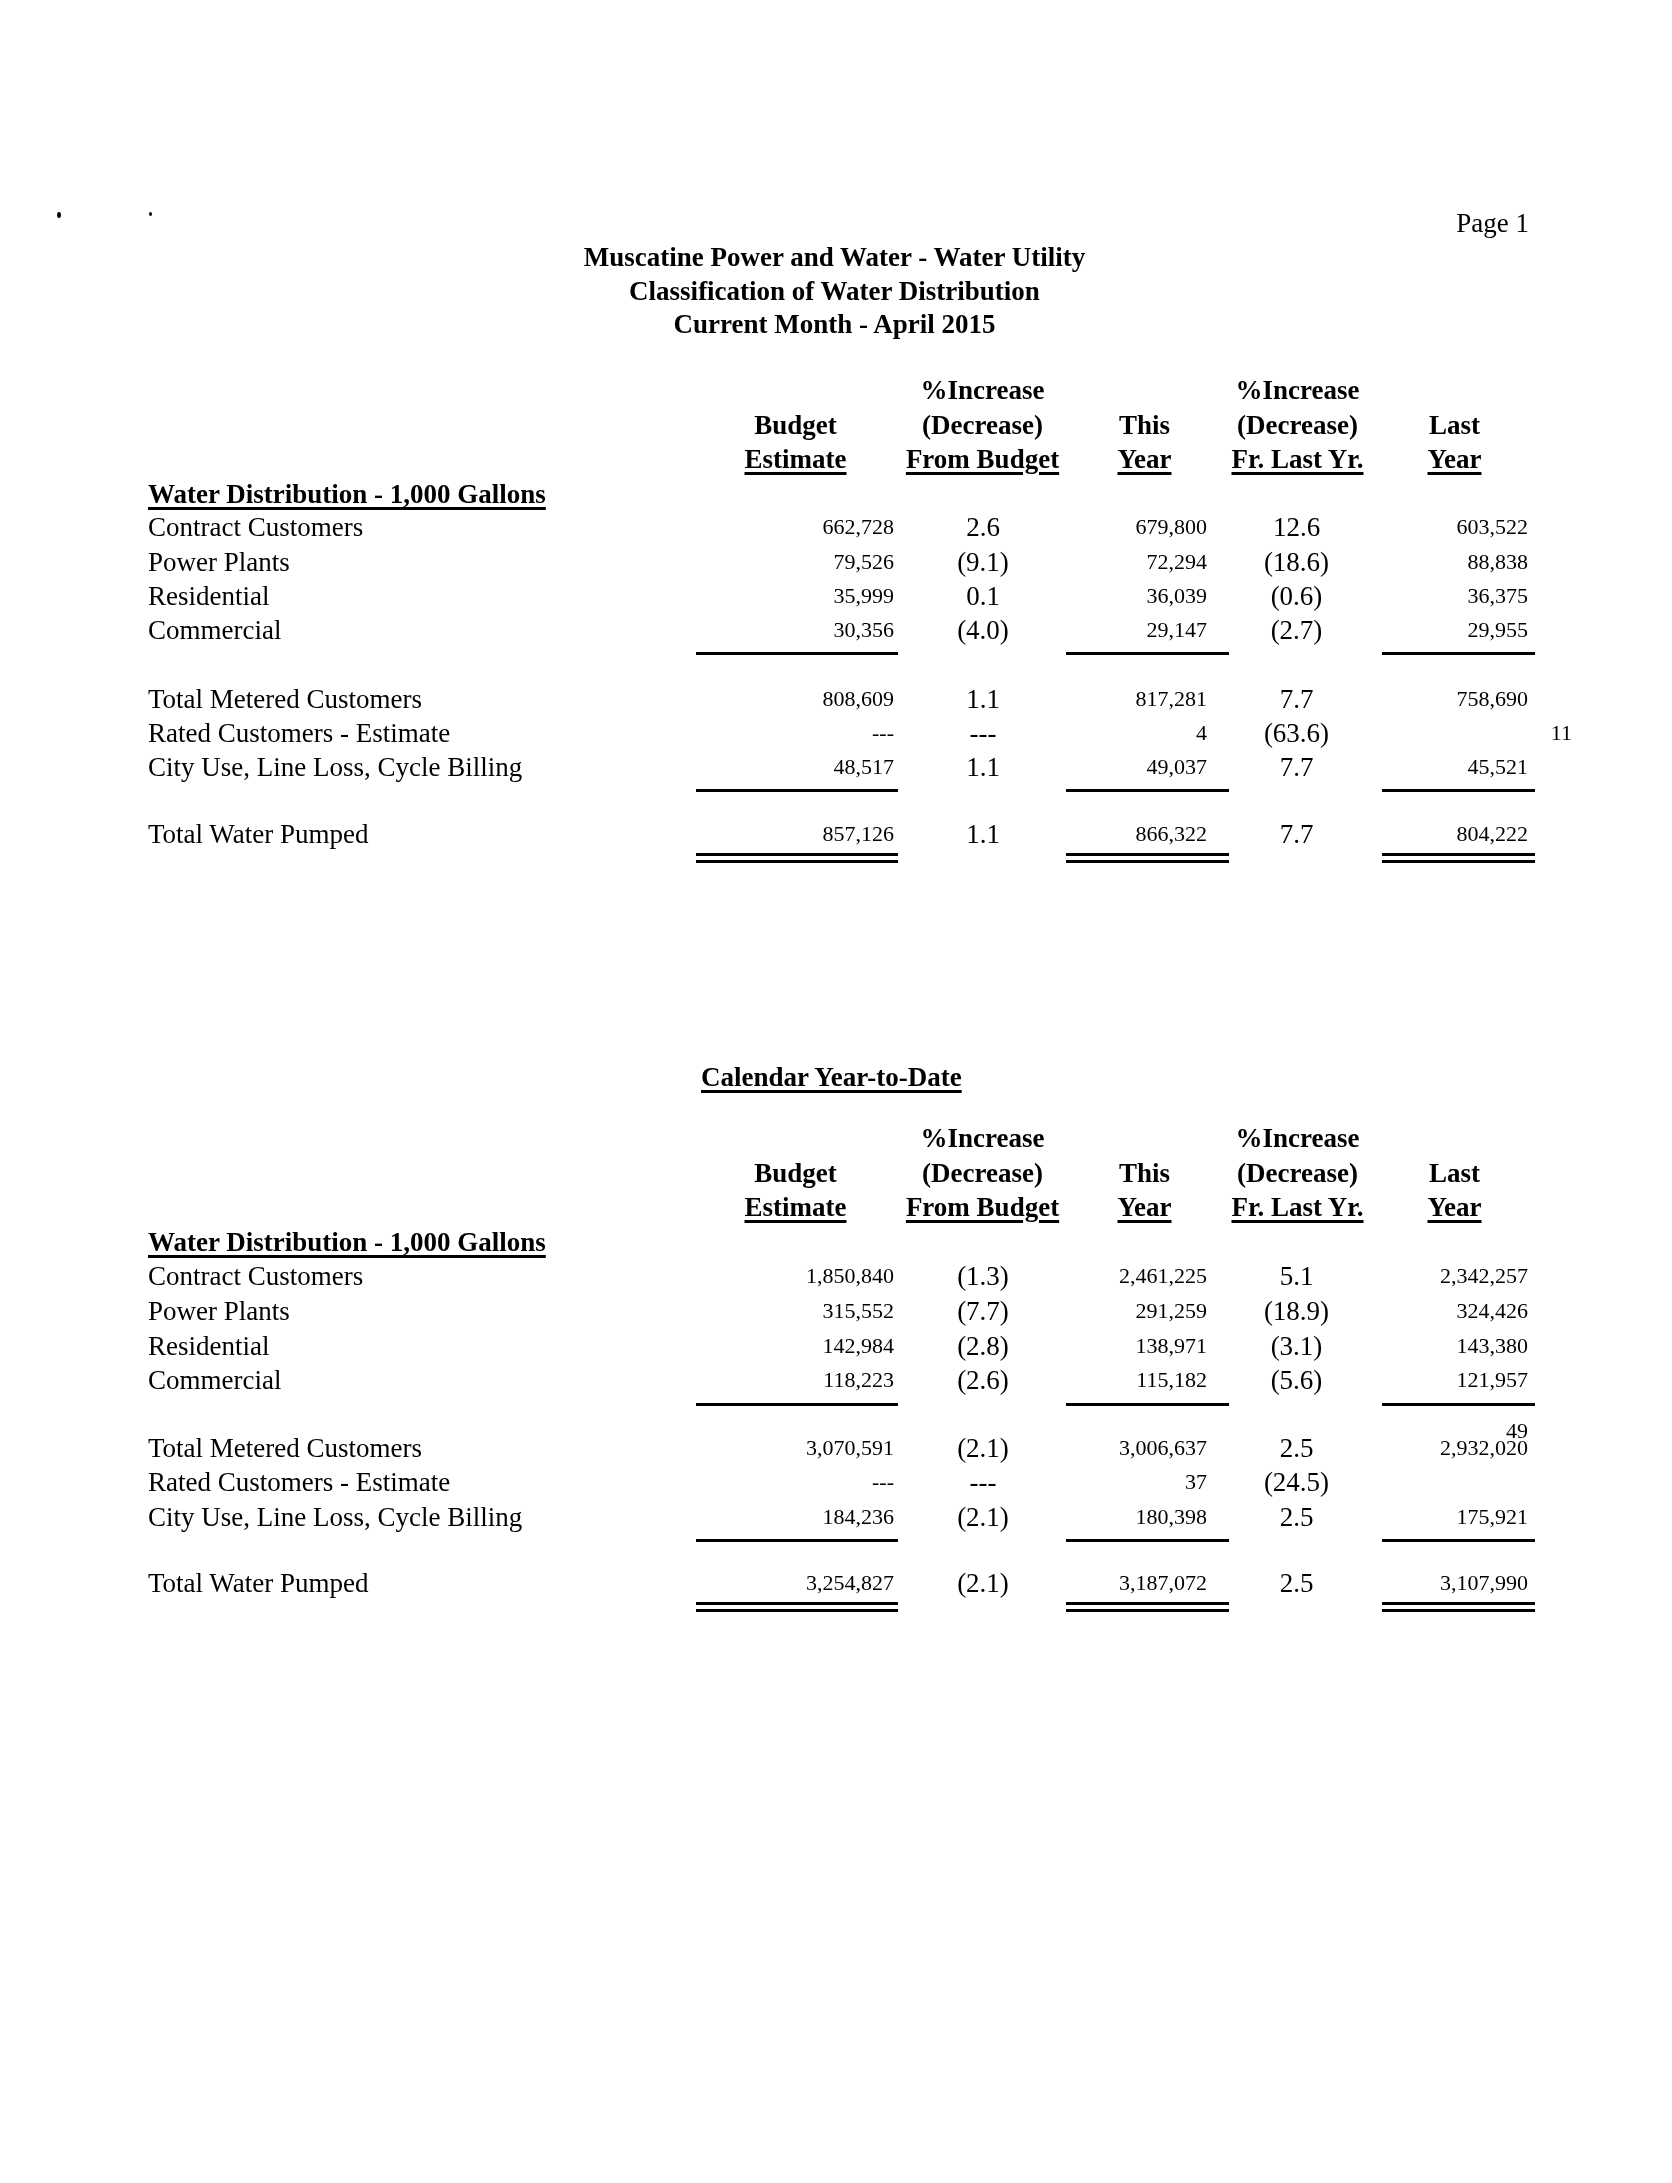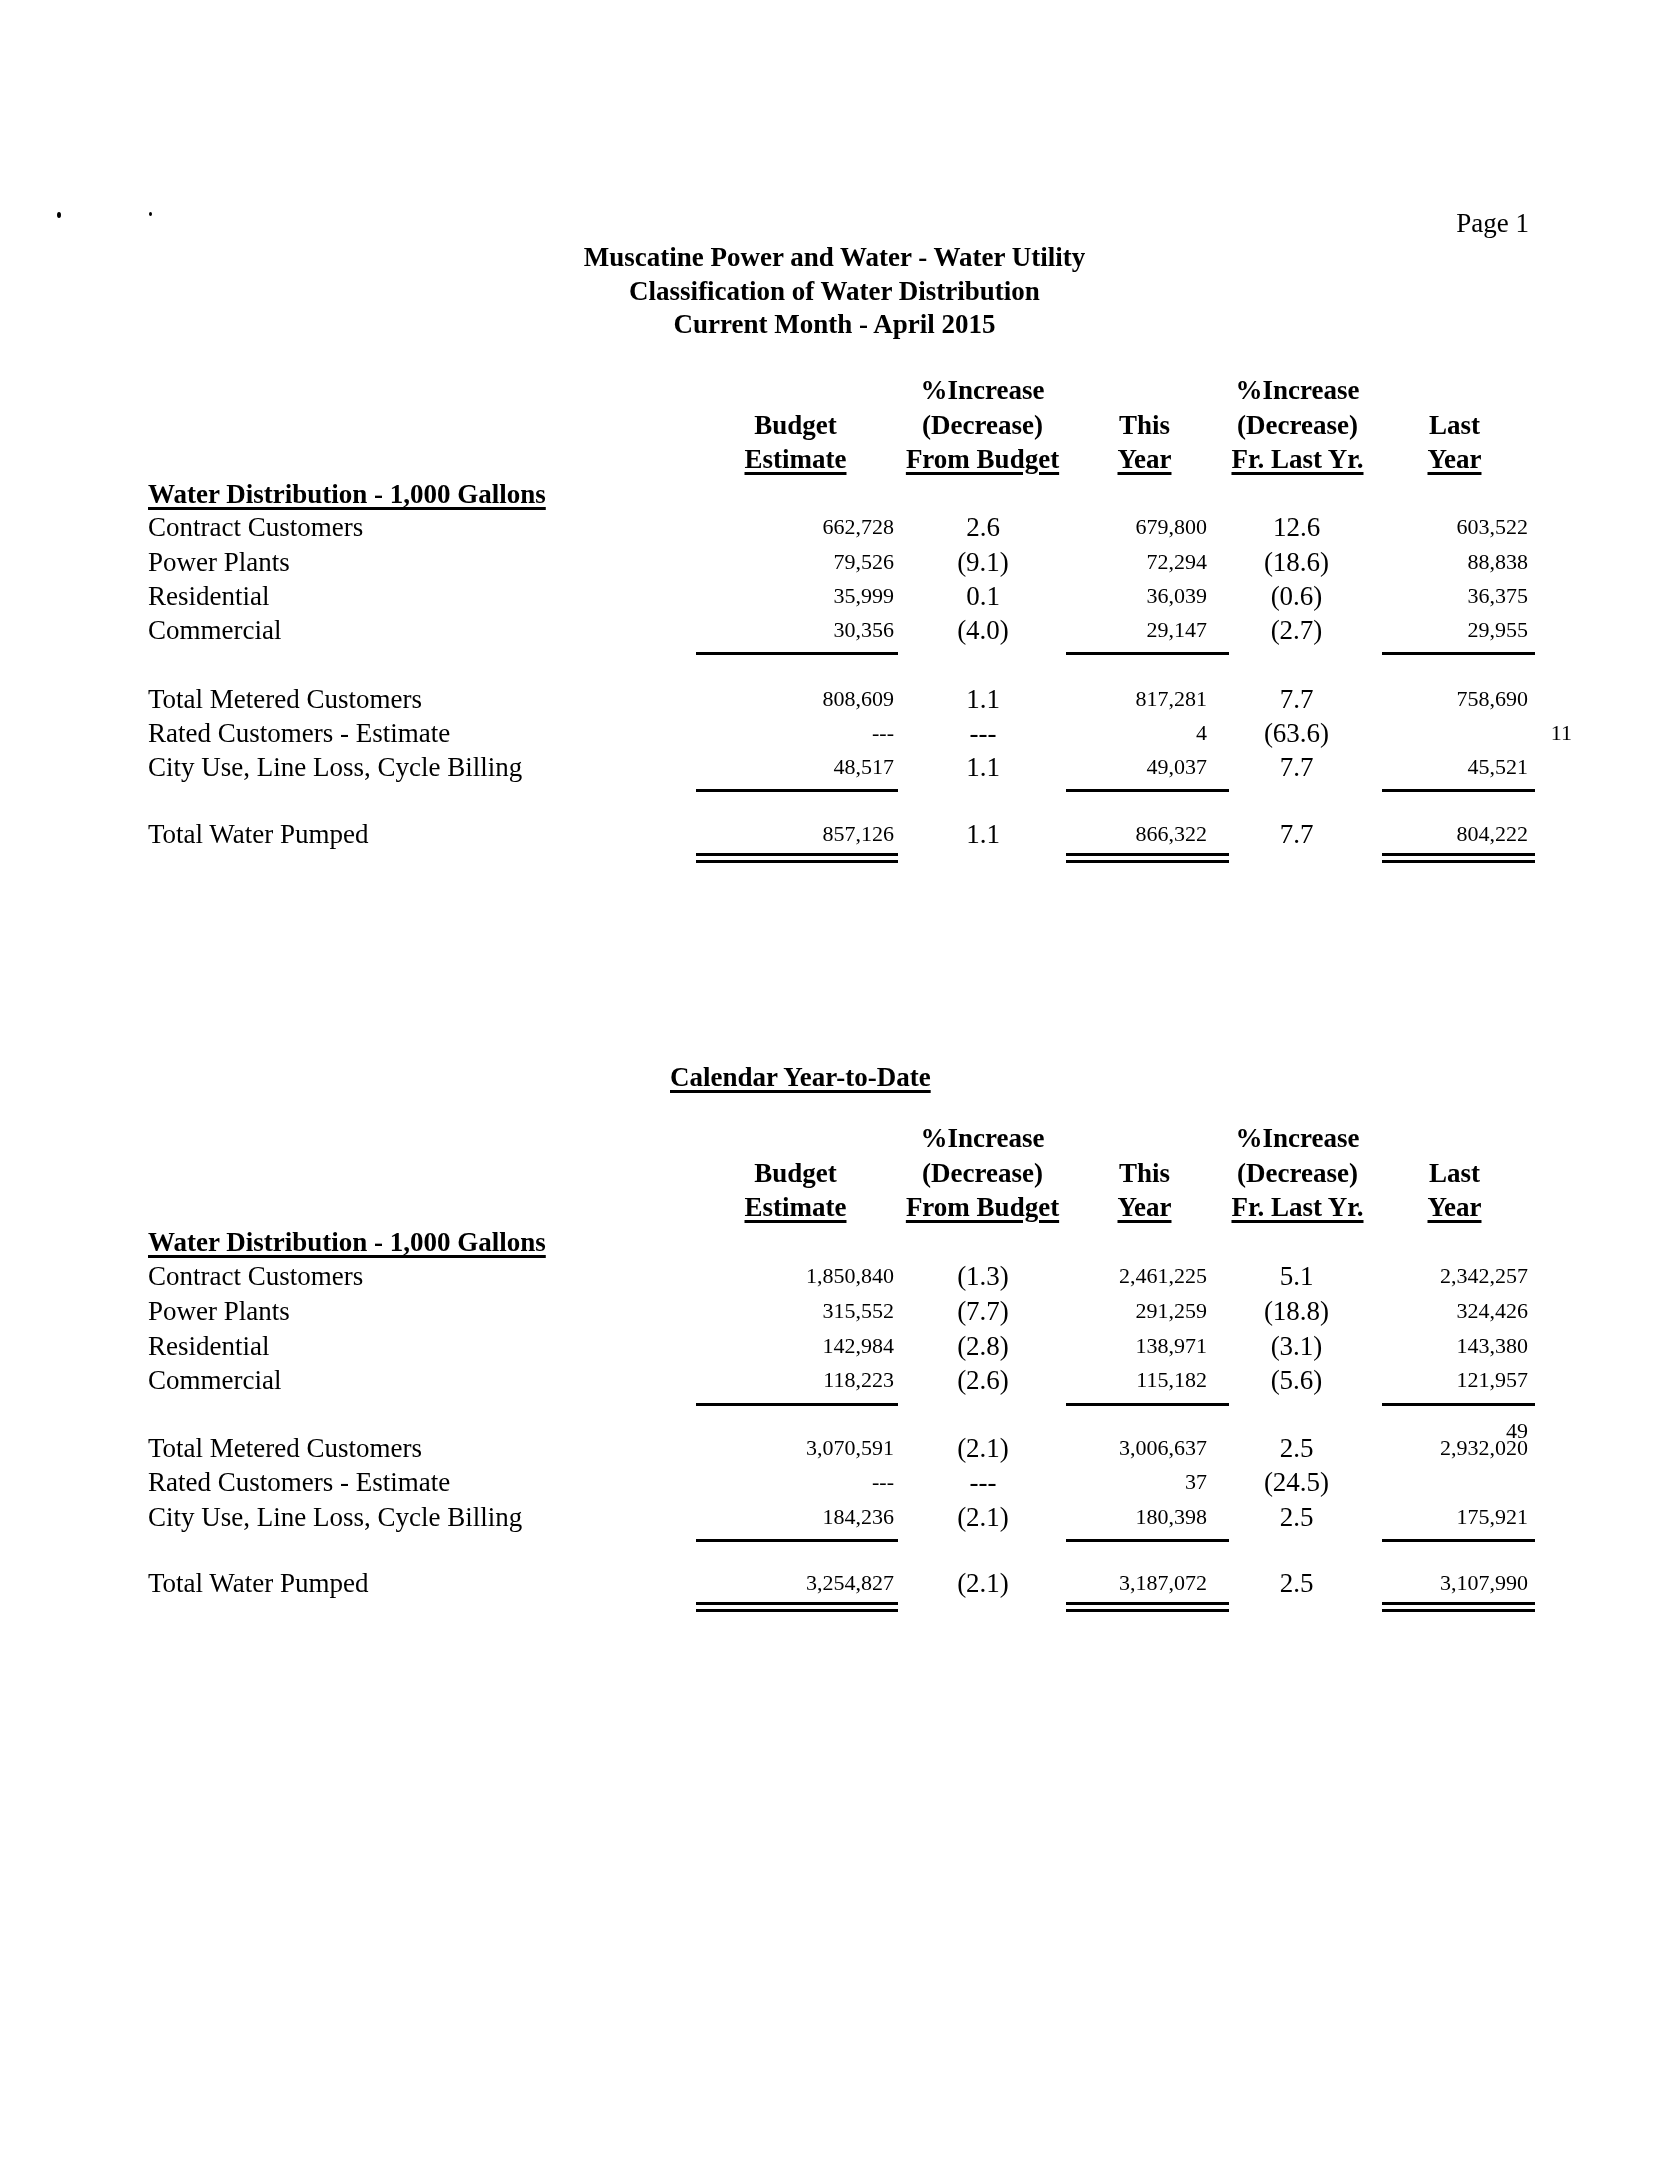--- a/index.html
+++ b/index.html
@@ -120,21 +120,21 @@
     <div class="rule" style="left: 1066px; width: 163px; top: 789px;"></div>
     <div class="rule" style="left: 1382px; width: 153px; top: 789px;"></div>
     <div class="rule" style="left: 696px; width: 202px; top: 853px;"></div>
     <div class="rule" style="left: 696px; width: 202px; top: 860px;"></div>
     <div class="rule" style="left: 1066px; width: 163px; top: 853px;"></div>
     <div class="rule" style="left: 1066px; width: 163px; top: 860px;"></div>
     <div class="rule" style="left: 1382px; width: 153px; top: 853px;"></div>
     <div class="rule" style="left: 1382px; width: 153px; top: 860px;"></div>
   </div>
 
-<div class="abs txt bold u" style="left:670px; top:1062px;text-align:center;">Calendar Year-to-Date</div>
+<div class="abs txt bold u" style="left:701px; top:1062px;text-align:center;">Calendar Year-to-Date</div>
 <div id="block-ytd">
     <div class="abs hdr" style="left: 672px; width: 247px; top: 1123px;"></div>
     <div class="abs hdr" style="left: 672px; width: 247px; top: 1158px;">Budget</div>
     <div class="abs hdr u" style="left: 672px; width: 247px; top: 1192px;">Estimate</div>
     <div class="abs hdr" style="left: 859px; width: 247px; top: 1123px;">%Increase</div>
     <div class="abs hdr" style="left: 859px; width: 247px; top: 1158px;">(Decrease)</div>
     <div class="abs hdr u" style="left: 859px; width: 247px; top: 1192px;">From Budget</div>
     <div class="abs hdr" style="left: 1021px; width: 247px; top: 1123px;"></div>
     <div class="abs hdr" style="left: 1021px; width: 247px; top: 1158px;">This</div>
     <div class="abs hdr u" style="left: 1021px; width: 247px; top: 1192px;">Year</div>
@@ -151,21 +151,21 @@
       <div class="abs pct" style="left: 889px; width: 188px; top: 1261px;">(1.3)</div>
       <div class="abs num" style="left: 1032px; width: 175px; top: 1261px;">2,461,225</div>
       <div class="abs pct" style="left: 1205px; width: 183px; top: 1261px;">5.1</div>
       <div class="abs num" style="left: 1353px; width: 175px; top: 1261px;">2,342,257</div>
     </div>
     <div>
       <div class="abs lbl" style="top: 1296px;">Power Plants</div>
       <div class="abs num" style="left: 726px; width: 168px; top: 1296px;">315,552</div>
       <div class="abs pct" style="left: 889px; width: 188px; top: 1296px;">(7.7)</div>
       <div class="abs num" style="left: 1032px; width: 175px; top: 1296px;">291,259</div>
-      <div class="abs pct" style="left: 1205px; width: 183px; top: 1296px;">(18.8)</div>
+      <div class="abs pct" style="left: 1205px; width: 183px; top: 1296px;">(18.9)</div>
       <div class="abs num" style="left: 1353px; width: 175px; top: 1296px;">324,426</div>
     </div>
     <div>
       <div class="abs lbl" style="top: 1331px;">Residential</div>
       <div class="abs num" style="left: 726px; width: 168px; top: 1331px;">142,984</div>
       <div class="abs pct" style="left: 889px; width: 188px; top: 1331px;">(2.8)</div>
       <div class="abs num" style="left: 1032px; width: 175px; top: 1331px;">138,971</div>
       <div class="abs pct" style="left: 1205px; width: 183px; top: 1331px;">(3.1)</div>
       <div class="abs num" style="left: 1353px; width: 175px; top: 1331px;">143,380</div>
     </div>

